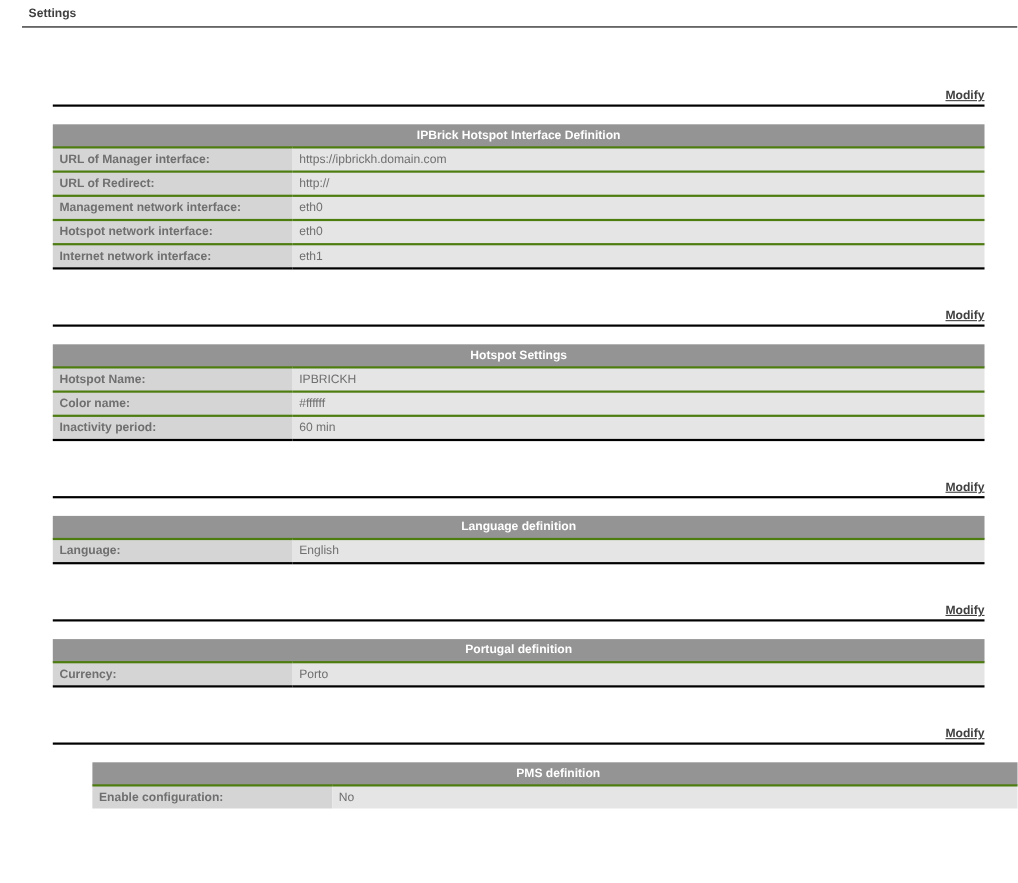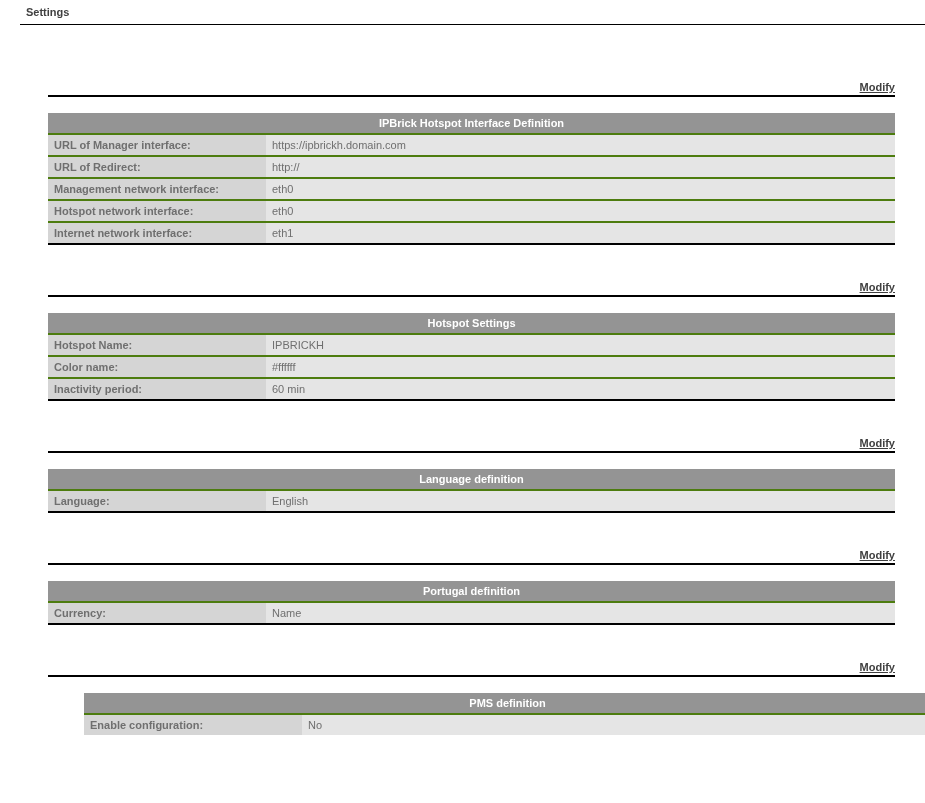--- a/index.html
+++ b/index.html
@@ -156,21 +156,21 @@
     <div class="modify-row">
       <a class="modify-link">Modify</a>
     </div>
     <table>
       <tbody>
           <tr>
             <th colspan="2" class="section-title">Portugal definition</th>
           </tr>
       <tr>
             <td class="label">Currency:</td>
-            <td class="value">Name</td>
+            <td class="value">Porto</td>
           </tr>
     </tbody>
       </table>
   </div>
 
   <div class="section">
     <div class="modify-row">
       <a class="modify-link">Modify</a>
     </div>
     <table style="border-bottom:none;margin-left:36px;">

